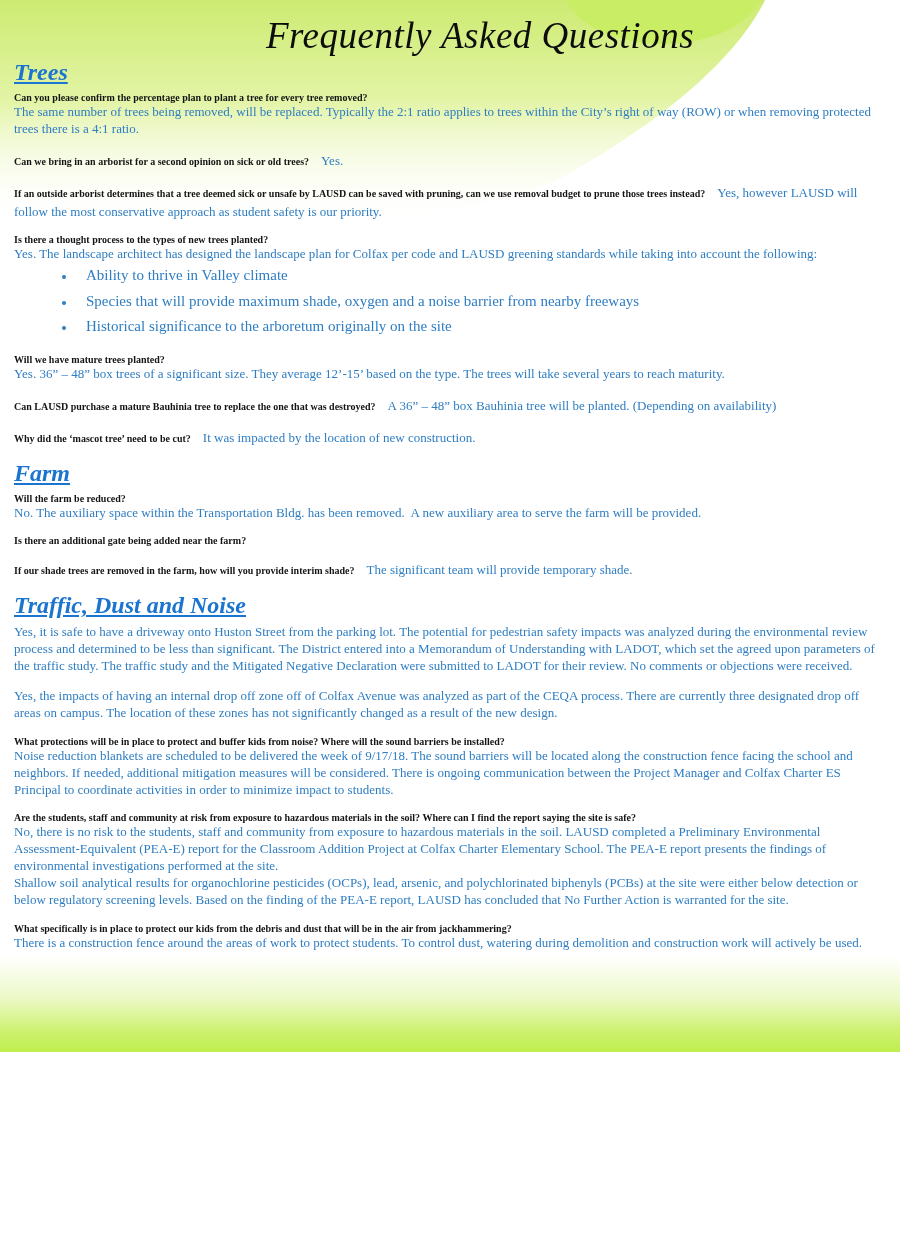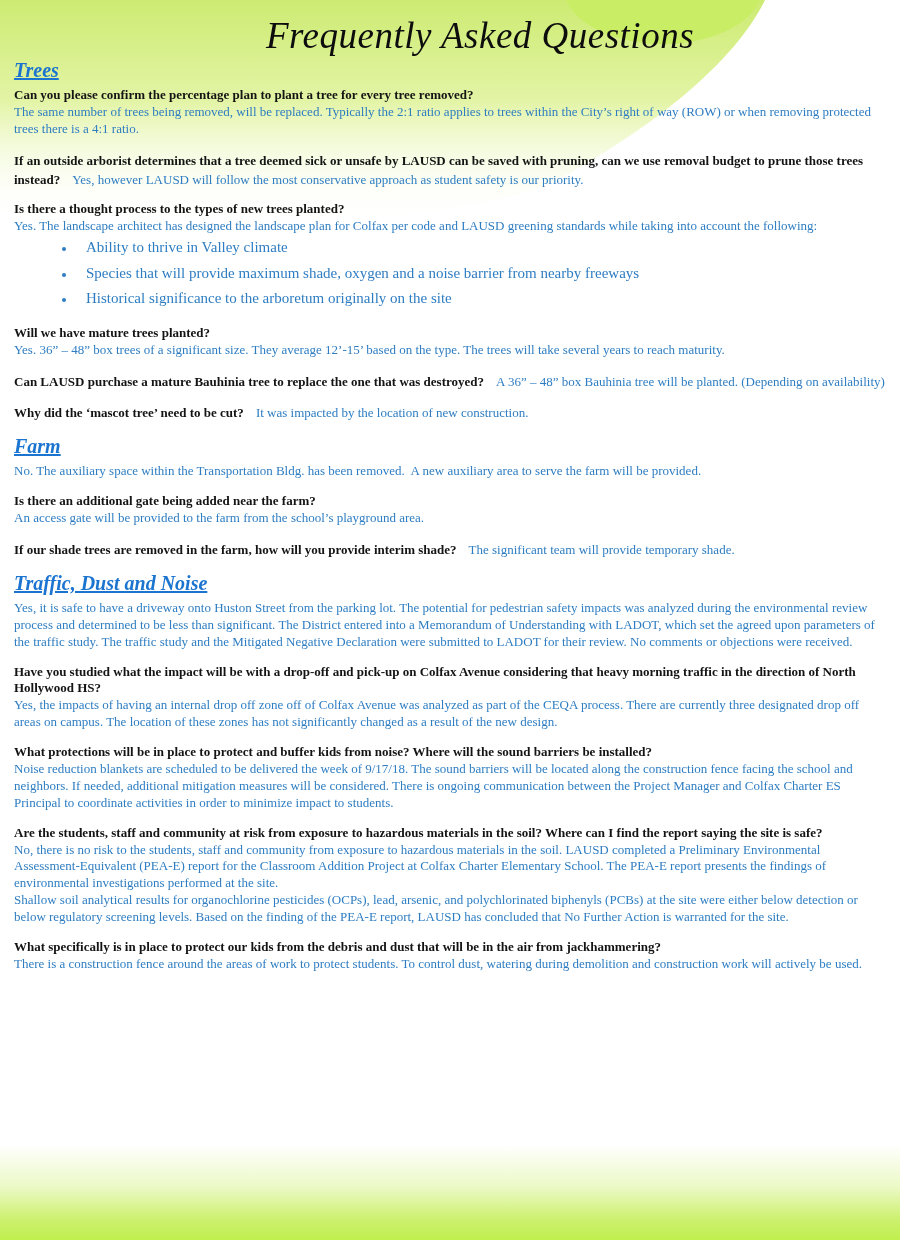--- a/index.html
+++ b/index.html
@@ -4,21 +4,21 @@
 <style>
   :root{
     --heading-blue:#1b74cf;
     --answer-blue:#2e7dc2;
     --question-black:#141414;
   }
   *{box-sizing:border-box;}
   html,body{margin:0;padding:0;background:#ffffff;}
   .page{
     position:relative;
-    width:900px;height:1240px;
+    width:900px;height:1052px;
     background:#ffffff;
     overflow:hidden;
     font-family:"Liberation Serif", serif;
   }
   .bg-top{position:absolute;top:0;left:0;pointer-events:none;}
   .bg-bottom{
     position:absolute;left:0;right:0;bottom:0;height:96px;
     background:linear-gradient(to bottom,
       rgba(210,238,125,0) 0%,
       rgba(219,244,150,0.55) 45%,
@@ -35,31 +35,31 @@
     font-weight:normal;
     font-size:37px;
     margin:6px 0 2px 60px;
     color:#0d0d0d;
     letter-spacing:0.5px;
   }
   .section-heading{
     color:var(--heading-blue);
     font-weight:bold;
     font-style:italic;
-    font-size:20px;
+    font-size:24px;
     text-decoration:underline;
     margin:1px 0 5px 0;
   }
   .section-heading:first-of-type{margin-top:0;}
   .qa{margin:0 0 13px 0;}
   .qa p{margin:0;}
   .q{
     color:var(--question-black);
     font-weight:bold;
-    font-size:13px;
+    font-size:10px;
     line-height:1.3;
     white-space:pre-wrap;
   }
   .a{
     color:var(--answer-blue);
     font-size:13px;
     line-height:1.3;
     white-space:pre-wrap;
   }
   .inline-a{margin-left:12px;}
@@ -98,20 +98,23 @@
 
   <div class="content">
     <h1 class="title">Frequently Asked Questions</h1>
     <div id="faq-sections">
         <div class="section-heading">Trees</div>
         <div class="qa">
           <p class="q">Can you please confirm the percentage plan to plant a tree for every tree removed?</p>
           <p class="a">The same number of trees being removed, will be replaced. Typically the 2:1 ratio applies to trees within the City’s right of way (ROW) or when removing protected trees there is a 4:1 ratio.</p>
         </div>
         <div class="qa">
+          <p><span class="q">Can we bring in an arborist for a second opinion on sick or old trees?</span><span class="a inline-a">Yes.</span></p>
+        </div>
+        <div class="qa">
           <p><span class="q">If an outside arborist determines that a tree deemed sick or unsafe by LAUSD can be saved with pruning, can we use removal budget to prune those trees instead?</span><span class="a inline-a">Yes, however LAUSD will follow the most conservative approach as student safety is our priority.</span></p>
         </div>
         <div class="qa">
           <p class="q">Is there a thought process to the types of new trees planted?</p>
           <p class="a">Yes. The landscape architect has designed the landscape plan for Colfax per code and LAUSD greening standards while taking into account the following:</p>
           <ul class="bullets">
             <li>Ability to thrive in Valley climate</li>
             <li>Species that will provide maximum shade, oxygen and a noise barrier from nearby freeways</li>
             <li>Historical significance to the arboretum originally on the site</li>
           </ul>
@@ -121,35 +124,34 @@
           <p class="a">Yes. 36” – 48” box trees of a significant size. They average 12’-15’ based on the type. The trees will take several years to reach maturity.</p>
         </div>
         <div class="qa">
           <p><span class="q">Can LAUSD purchase a mature Bauhinia tree to replace the one that was destroyed?</span><span class="a inline-a">A 36” – 48” box Bauhinia tree will be planted. (Depending on availability)</span></p>
         </div>
         <div class="qa">
           <p><span class="q">Why did the ‘mascot tree’ need to be cut?</span><span class="a inline-a">It was impacted by the location of new construction.</span></p>
         </div>
         <div class="section-heading">Farm</div>
         <div class="qa">
+          <p class="q">Will the farm be reduced?</p>
           <p class="a">No. The auxiliary space within the Transportation Bldg. has been removed.  A new auxiliary area to serve the farm will be provided.</p>
         </div>
         <div class="qa">
           <p class="q">Is there an additional gate being added near the farm?</p>
-          <p class="a">An access gate will be provided to the farm from the school’s playground area.</p>
         </div>
         <div class="qa">
           <p><span class="q">If our shade trees are removed in the farm, how will you provide interim shade?</span><span class="a inline-a">The significant team will provide temporary shade.</span></p>
         </div>
         <div class="section-heading">Traffic, Dust and Noise</div>
         <div class="qa">
           <p class="a">Yes, it is safe to have a driveway onto Huston Street from the parking lot. The potential for pedestrian safety impacts was analyzed during the environmental review process and determined to be less than significant. The District entered into a Memorandum of Understanding with LADOT, which set the agreed upon parameters of the traffic study. The traffic study and the Mitigated Negative Declaration were submitted to LADOT for their review. No comments or objections were received.</p>
         </div>
         <div class="qa">
-          <p class="q">Have you studied what the impact will be with a drop-off and pick-up on Colfax Avenue considering that heavy morning traffic in the direction of North Hollywood HS?</p>
           <p class="a">Yes, the impacts of having an internal drop off zone off of Colfax Avenue was analyzed as part of the CEQA process. There are currently three designated drop off areas on campus. The location of these zones has not significantly changed as a result of the new design.</p>
         </div>
         <div class="qa">
           <p class="q">What protections will be in place to protect and buffer kids from noise? Where will the sound barriers be installed?</p>
           <p class="a">Noise reduction blankets are scheduled to be delivered the week of 9/17/18. The sound barriers will be located along the construction fence facing the school and neighbors. If needed, additional mitigation measures will be considered. There is ongoing communication between the Project Manager and Colfax Charter ES Principal to coordinate activities in order to minimize impact to students.</p>
         </div>
         <div class="qa">
           <p class="q">Are the students, staff and community at risk from exposure to hazardous materials in the soil? Where can I find the report saying the site is safe?</p>
           <p class="a">No, there is no risk to the students, staff and community from exposure to hazardous materials in the soil. LAUSD completed a Preliminary Environmental Assessment-Equivalent (PEA-E) report for the Classroom Addition Project at Colfax Charter Elementary School. The PEA-E report presents the findings of environmental investigations performed at the site.</p>
           <p class="a">Shallow soil analytical results for organochlorine pesticides (OCPs), lead, arsenic, and polychlorinated biphenyls (PCBs) at the site were either below detection or below regulatory screening levels. Based on the finding of the PEA-E report, LAUSD has concluded that No Further Action is warranted for the site.</p>

